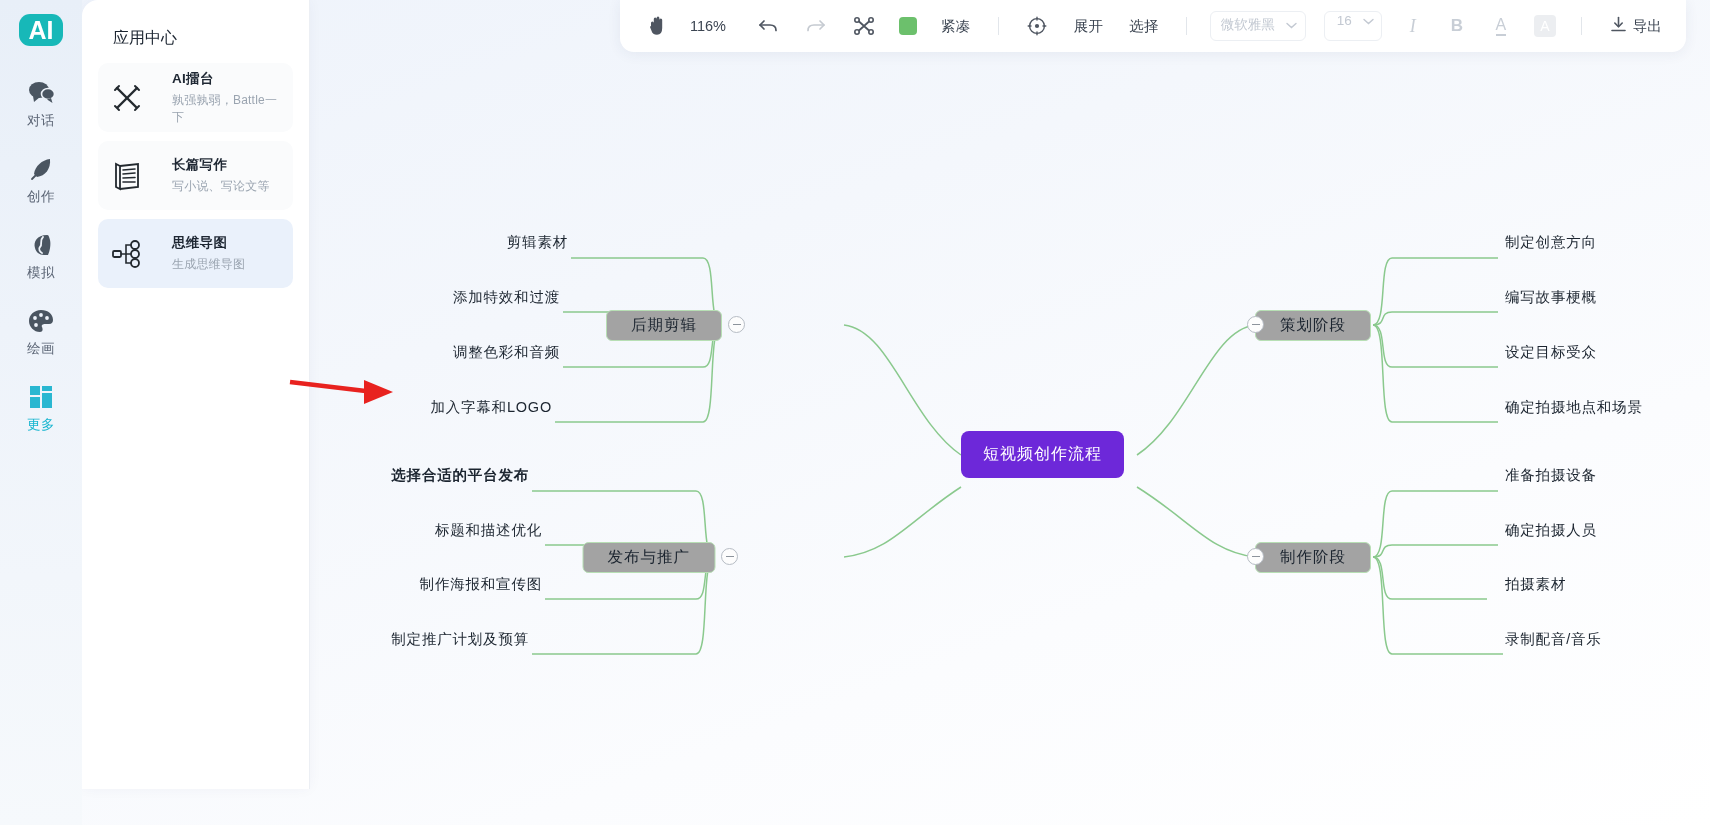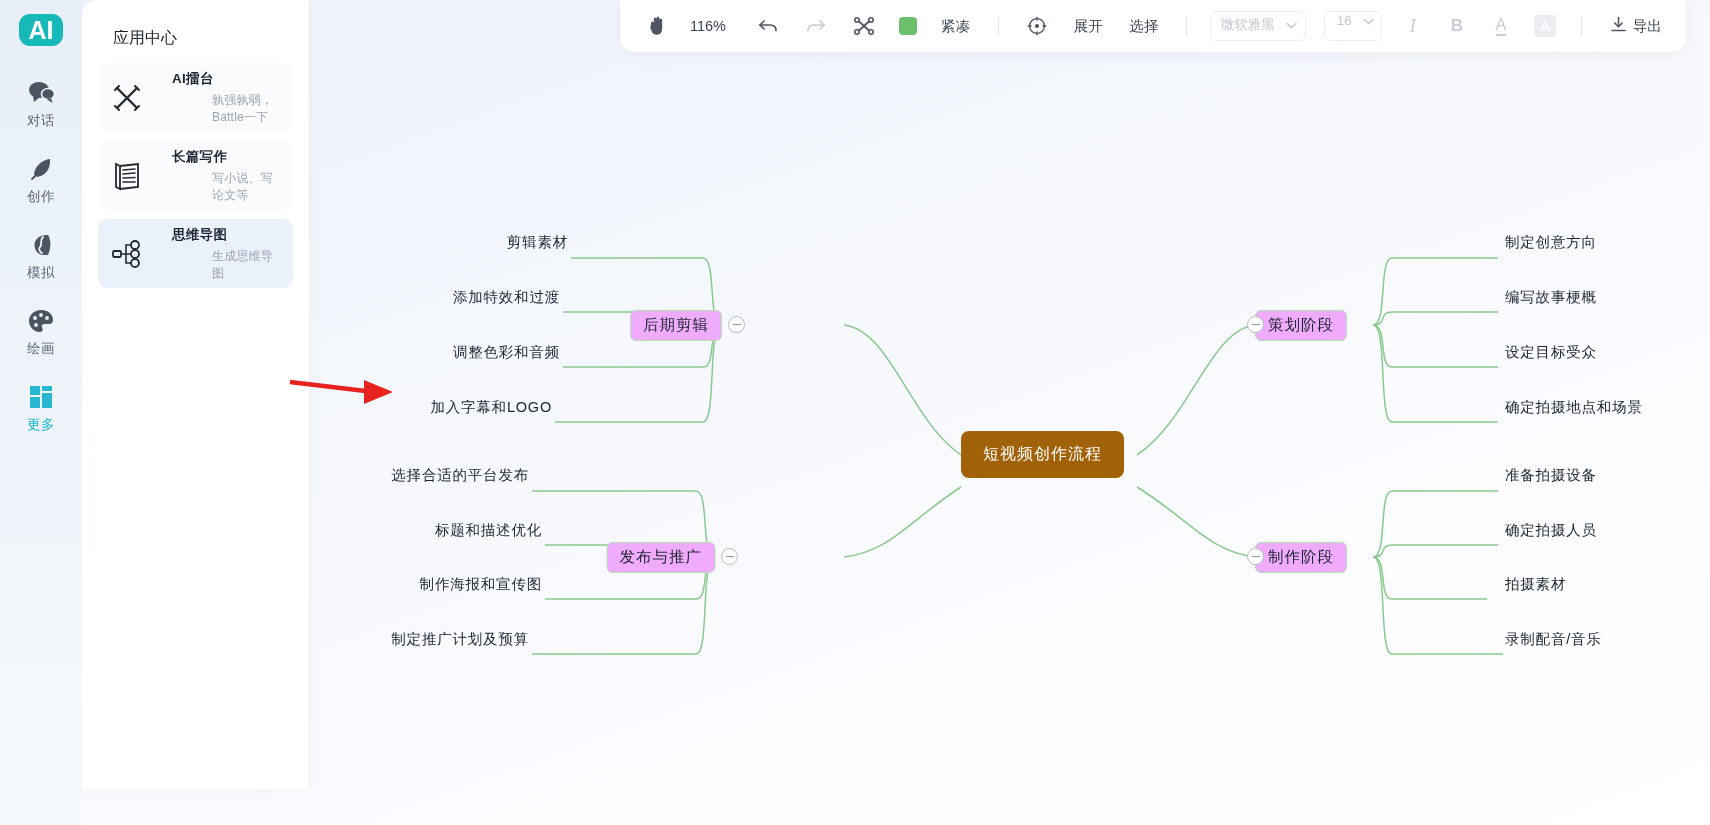--- a/index.html
+++ b/index.html
@@ -63,21 +63,21 @@
     border-radius: 10px;
     padding: 0 10px 0 12px;
     margin-bottom: 9px;
     background: #fafbfc;
     cursor: pointer;
   }
   .app-card.selected { background: #eaf1fb; }
   .app-ico { width: 34px; height: 34px; flex: 0 0 34px; display: flex; align-items: center; justify-content: center; }
   .app-txt { display: flex; flex-direction: column; gap: 4px; }
   .app-name { font-size: 13.5px; font-weight: bold; color: #1e2733; letter-spacing: .3px; }
-  .app-desc { font-size: 12px; color: #9aa4b0; letter-spacing: .2px; margin-left: 40px; }
+  .app-desc { font-size: 12px; color: #9aa4b0; letter-spacing: .2px; }
 
   
   #red-arrow { position: absolute; left: 288px; top: 368px; width: 115px; height: 40px; z-index: 8; pointer-events: none; }
 
   
   #toolbar {
     position: absolute; left: 620px; top: 0;
     height: 52px;
     background: #ffffff;
     border-bottom-left-radius: 14px;
@@ -114,36 +114,36 @@
   #canvas { position: absolute; left: 310px; top: 0; width: 1400px; height: 825px; z-index: 1; }
   #edges { position: absolute; left: 0; top: 0; width: 1400px; height: 825px; }
 
   .node {
     position: absolute;
     display: flex; align-items: center; justify-content: center;
     white-space: nowrap;
     cursor: pointer;
   }
   .node-root {
-    background: #a16207;
+    background: #6d28d9;
     color: #ffffff;
     border-radius: 8px;
     font-size: 16px;
     padding: 0 22px;
     height: 47px;
     letter-spacing: 1px;
   }
   .node-main {
-    background: #f0abfc;
+    background: #a3a3a3;
     border: 1px solid #b7dfb4;
     border-radius: 6px;
     color: #1c2530;
     font-size: 15.5px;
     height: 31px;
-    padding: 0 12px;
+    padding: 0 24px;
     letter-spacing: 1px;
   }
   .node-leaf {
     color: #1c2530;
     font-size: 14.5px;
     height: 24px;
     letter-spacing: .8px;
     background: transparent;
     padding: 0 3px;
   }
@@ -427,17 +427,17 @@
 
   <div class="node node-main" style="left:412px; top:310px; transform:translateX(-100%);">后期剪辑</div>
   <div class="collapser" style="left:418px; top:316px;"></div>
   <div class="node node-leaf" style="left:261px; top:230px; transform:translateX(-100%);">剪辑素材</div>
   <div class="node node-leaf" style="left:253px; top:285px; transform:translateX(-100%);">添加特效和过渡</div>
   <div class="node node-leaf" style="left:253px; top:340px; transform:translateX(-100%);">调整色彩和音频</div>
   <div class="node node-leaf" style="left:245px; top:395px; transform:translateX(-100%);">加入字幕和LOGO</div>
 
   <div class="node node-main" style="left:405px; top:542px; transform:translateX(-100%);">发布与推广</div>
   <div class="collapser" style="left:411px; top:548px;"></div>
-  <div class="node node-leaf" style="left:222px; top:463px; transform:translateX(-100%);">选择合适的平台发布</div>
+  <div class="node node-leaf" style="left:222px; top:463px; transform:translateX(-100%);font-weight:bold;">选择合适的平台发布</div>
   <div class="node node-leaf" style="left:235px; top:518px; transform:translateX(-100%);">标题和描述优化</div>
   <div class="node node-leaf" style="left:235px; top:572px; transform:translateX(-100%);">制作海报和宣传图</div>
   <div class="node node-leaf" style="left:222px; top:627px; transform:translateX(-100%);">制定推广计划及预算</div>
 </div>
 
 </body></html>

